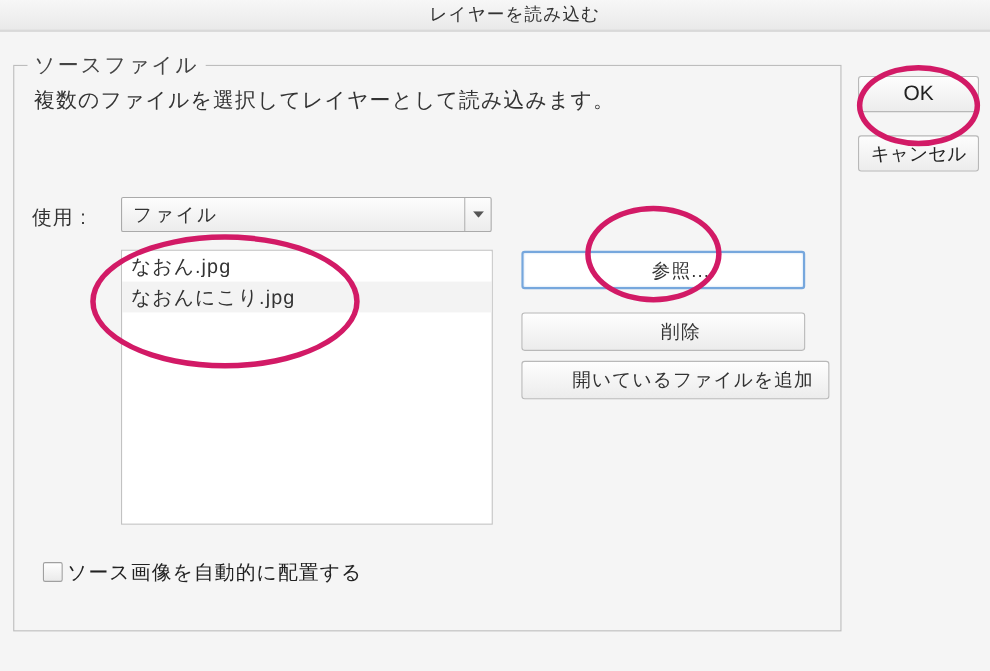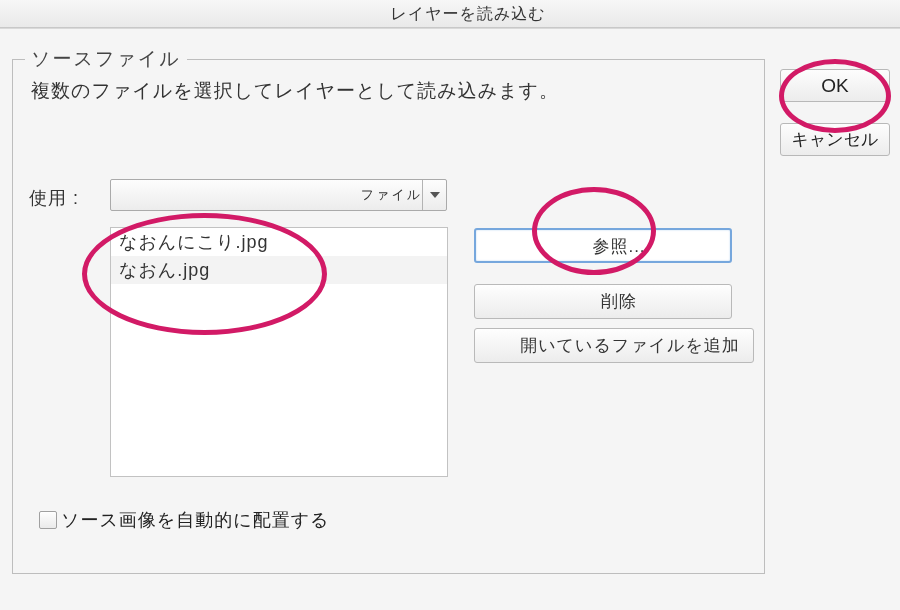--- a/index.html
+++ b/index.html
@@ -76,23 +76,22 @@
       background: linear-gradient(#fdfdfd, #ececec);
       border: 1px solid #aaa;
       border-radius: 2px;
       display: flex;
       align-items: center;
       padding-left: 10px;
       letter-spacing: 2px;
     }
     .select-value {
       flex: 1;
-      font-size: 13px;
-      color: #333;
-      text-align: right;
+      font-size: 17px;
+      color: #333;
     }
     .select-btn {
       width: 24px;
       height: 100%;
       border-left: 1px solid #b3b3b3;
       display: flex;
       align-items: center;
       justify-content: center;
     }
     .filelist {
@@ -195,22 +194,22 @@
     <div class="select-wrap">
       <span class="select-value">ファイル</span>
       <span class="select-btn">
         <svg width="10" height="6" viewBox="0 0 10 6">
             <path d="M0 0 L5 6 L10 0 Z" fill="#555"></path>
           </svg>
       </span>
     </div>
 
     <div class="filelist">
+      <div class="fileitem">なおん.jpg</div>
       <div class="fileitem">なおんにこり.jpg</div>
-      <div class="fileitem">なおん.jpg</div>
     </div>
 
     <div class="btn btn-browse">参照...</div>
     <div class="btn btn-delete">削除</div>
     <div class="btn btn-addopen">開いているファイルを追加</div>
 
     <div class="checkbox-row">
       <div class="cb"></div>
       <span class="cb-label">ソース画像を自動的に配置する</span>
     </div>

